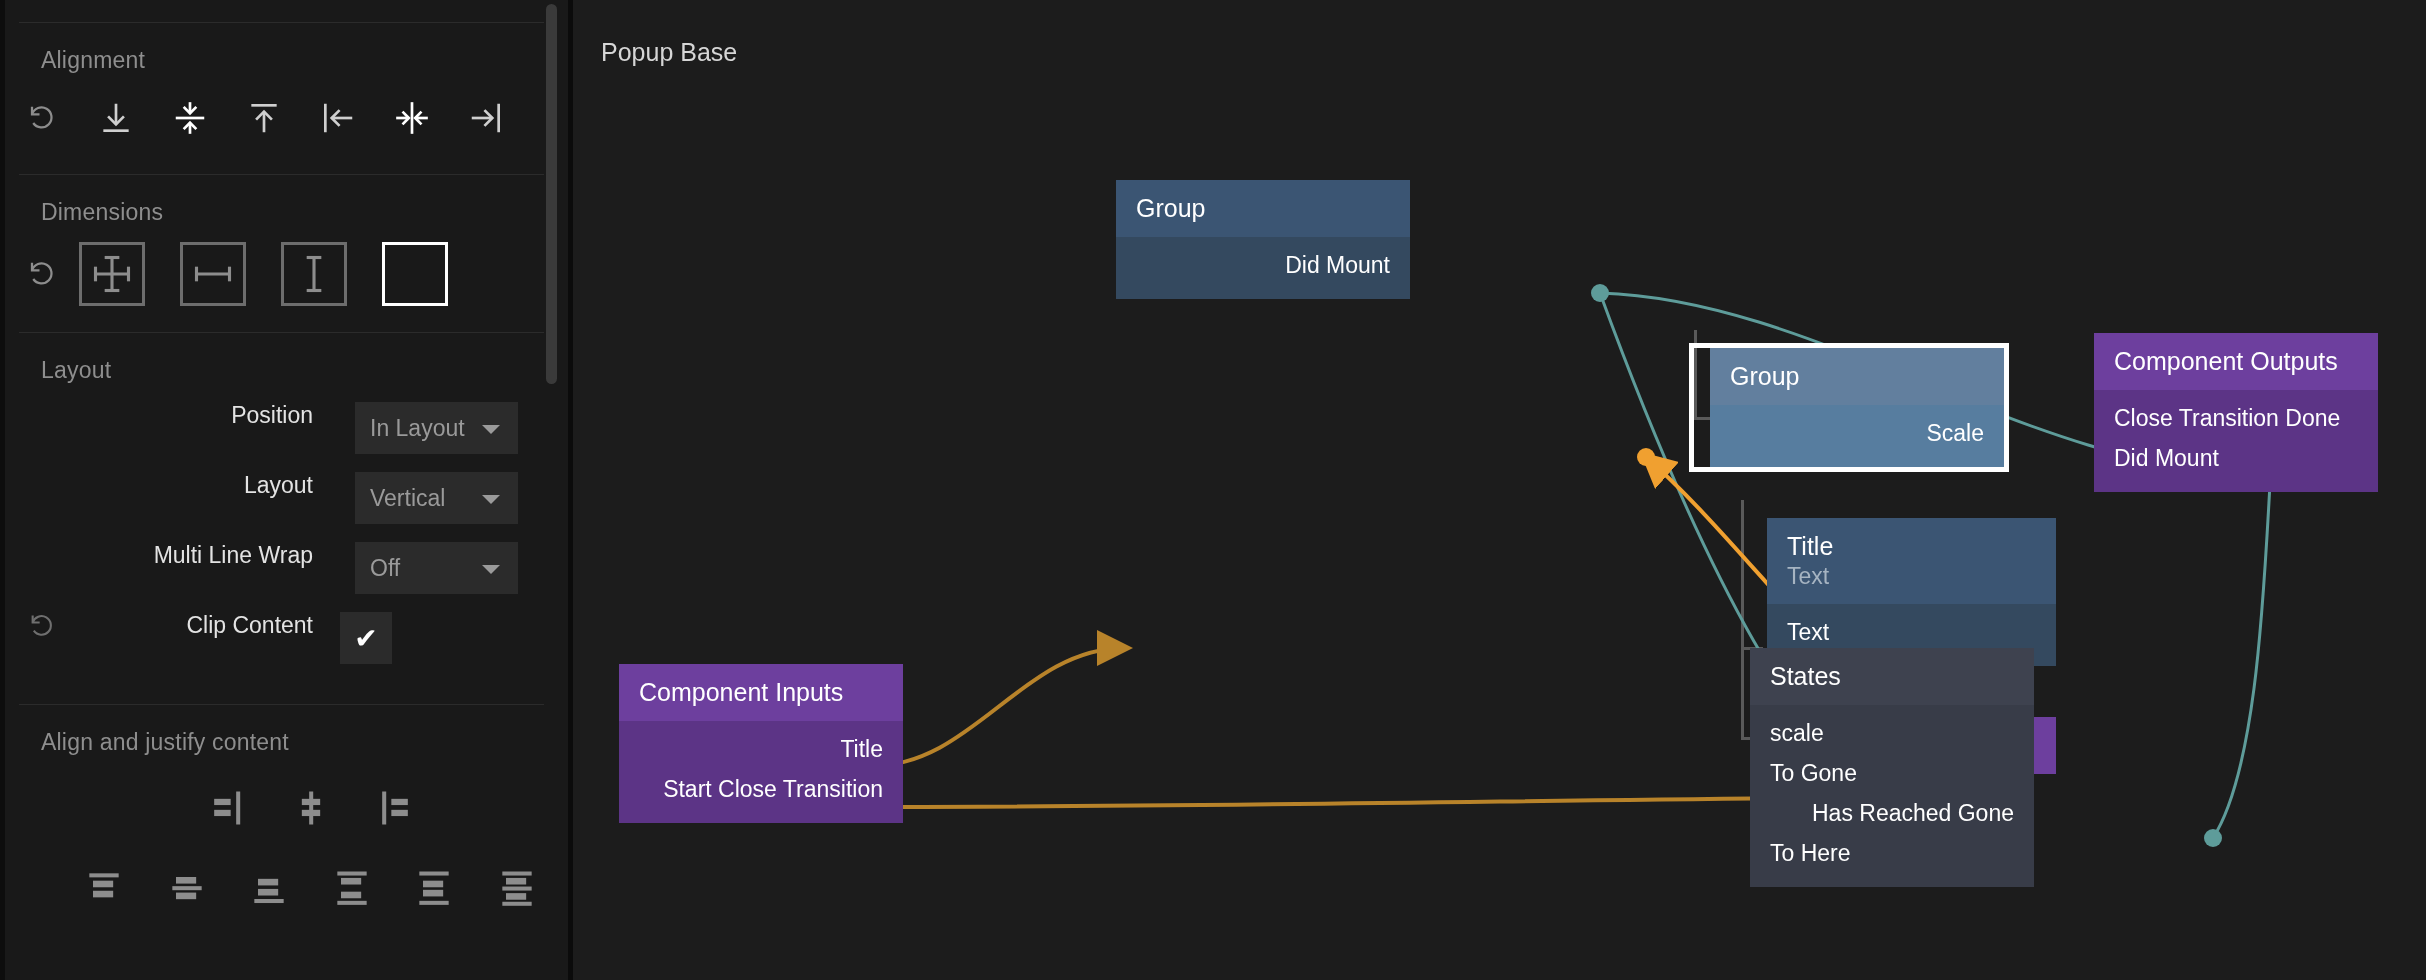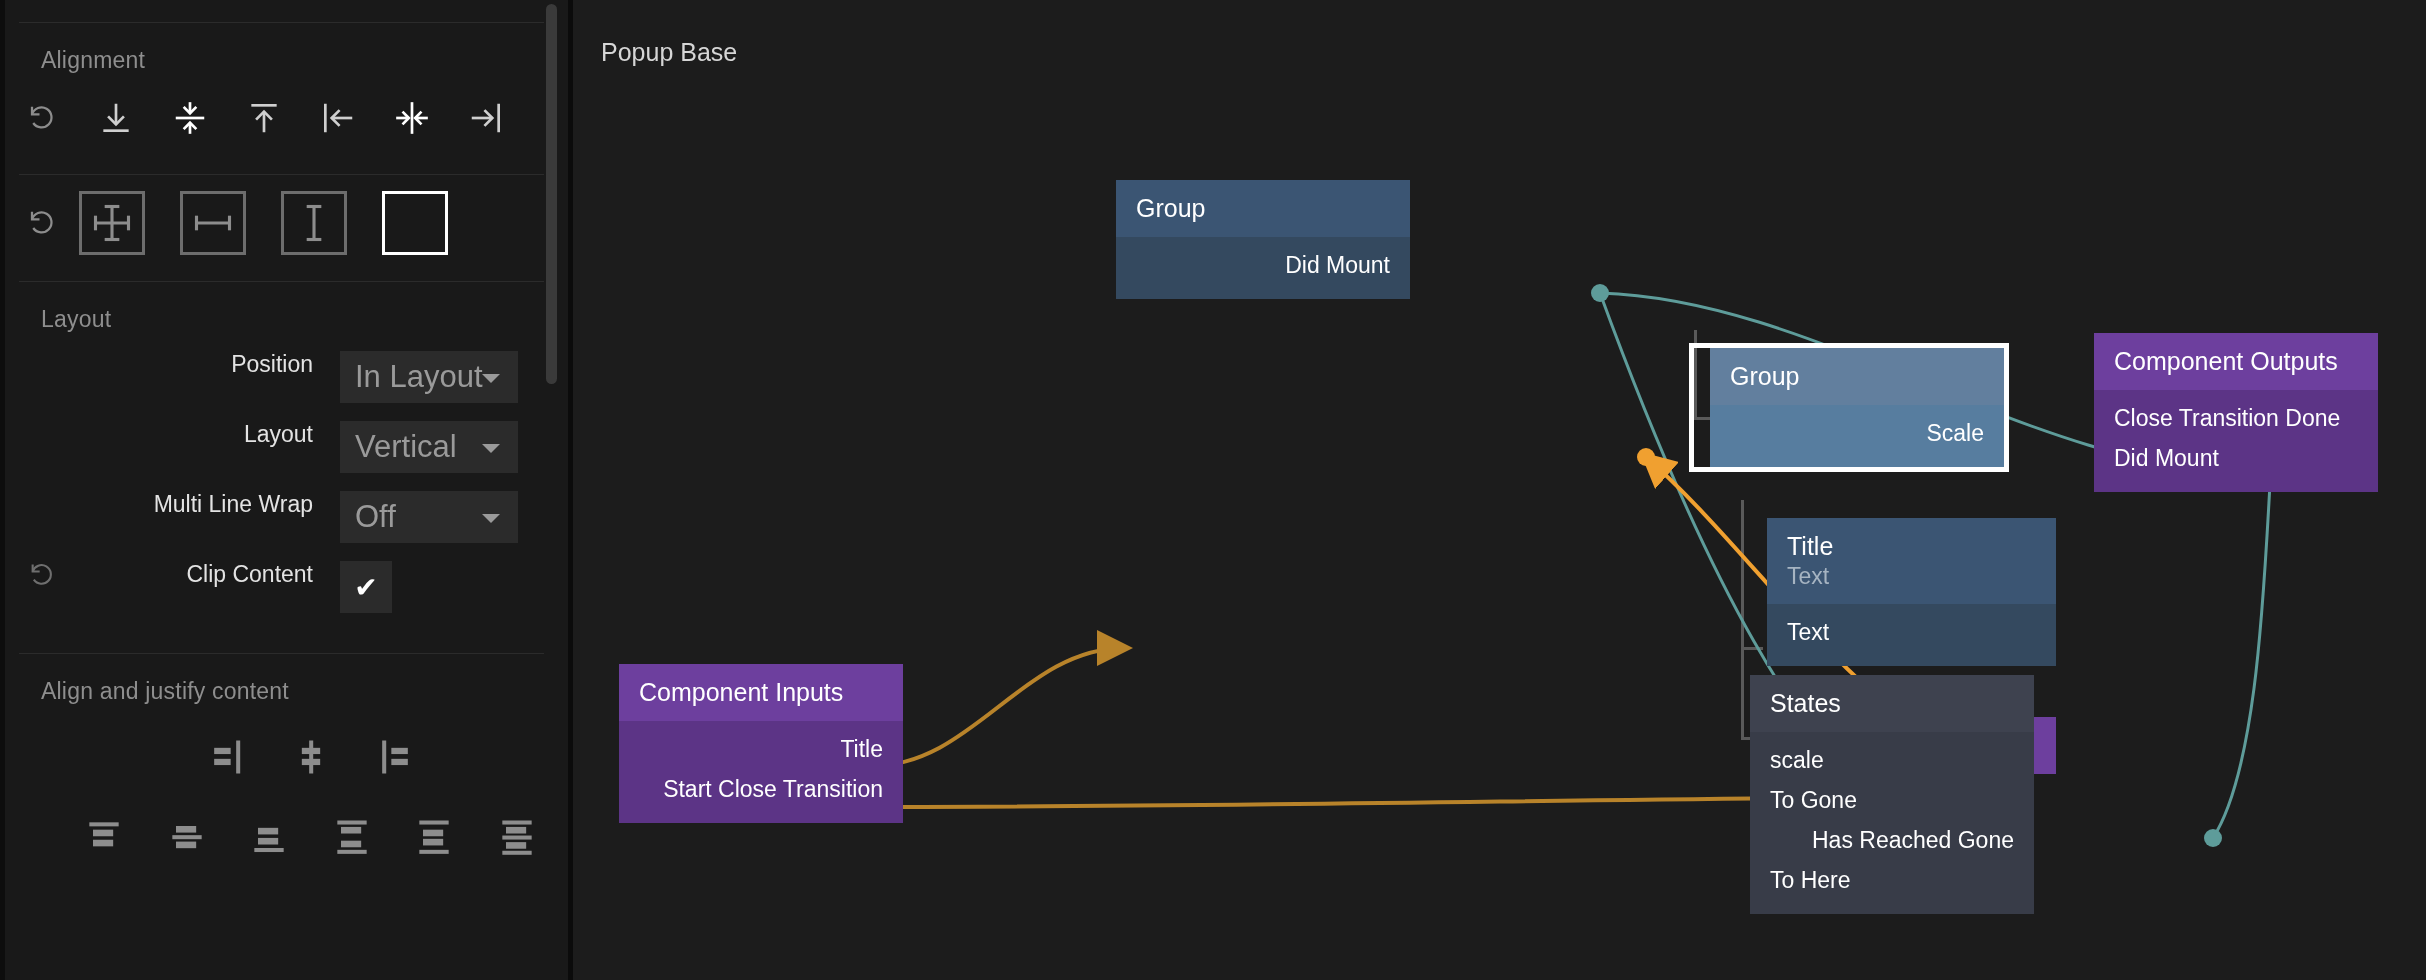--- a/index.html
+++ b/index.html
@@ -52,21 +52,21 @@
   .frow { display:flex; align-items:flex-start; height: 70px; }
   .frow .resetcell { width: 74px; flex:0 0 74px; display:flex; align-items:center; justify-content:center; }
   .frow .resetcell svg { width: 28px; height: 28px; color:#6f6f6f; }
   .flabel {
     flex: 1; text-align: right; color: #e3e3e3; font-size: 23px;
     padding-right: 27px; white-space: nowrap;
   }
   .fctl { flex: 0 0 178px; margin-right: 40px; }
   .select {
     height: 52px; background: #2b2b2b; display:flex; align-items:center;
-    padding: 0 12px 0 15px; color:#9a9a9a; font-size: 31px; position:relative;
+    padding: 0 12px 0 15px; color:#9a9a9a; font-size: 23px; position:relative;margin-left:15px;
   }
   .select .caret {
     position:absolute; right: 18px; top:50%; margin-top:-3px;
     width:0;height:0;border-left:9px solid transparent;border-right:9px solid transparent;
     border-top:9px solid #9a9a9a;
   }
   .checkbox {
     width: 52px; height: 52px; background:#2b2b2b;
     display:flex; align-items:center; justify-content:center;
     color:#ffffff; font-size: 28px;
@@ -188,20 +188,21 @@
                 <line x1="3" y1="12" x2="16" y2="12"></line>
                 <polyline points="11 7 16 12 11 17"></polyline>
               </svg>
           </span>
         </div>
       </div>
 
       <div class="sect-divider"></div>
 
       <div>
+        <div class="sect-title">Dimensions</div>
         <div class="icon-row dim-row">
           <span class="icn reset-ic">
             <svg viewBox="0 0 24 24" fill="none" stroke="#8d8d8d" stroke-width="1.8">
                 <path d="M4 9a8 8 0 1 1 1 7"></path>
                 <polyline points="4 3 4 9 10 9"></polyline>
               </svg>
           </span>
           <span class="dim-box">
             <svg viewBox="0 0 24 24" stroke="#8d8d8d" stroke-width="1.7" fill="none">
                 <line x1="12" y1="3" x2="12" y2="21"></line>
@@ -439,21 +440,21 @@
     </div>
 
     <div class="node n-purple" style="left:30px; top:664px; width:300px;">
       <div class="nhead">Component Inputs</div>
       <div class="nbody">
         <div class="port out">Title</div>
         <div class="port out">Start Close Transition</div>
       </div>
     </div>
 
-    <div class="node n-grey" style="left:1161px; top:675px; width:300px;">
+    <div class="node n-grey" style="left:1161px; top:648px; width:300px;">
       <div class="nhead">States</div>
       <div class="nbody">
         <div class="port in">scale</div>
         <div class="port in">To Gone</div>
         <div class="port out">Has Reached Gone</div>
         <div class="port in">To Here</div>
       </div>
     </div>
 
     <div class="node n-purple" style="left:1505px; top:333px; width:300px;">

